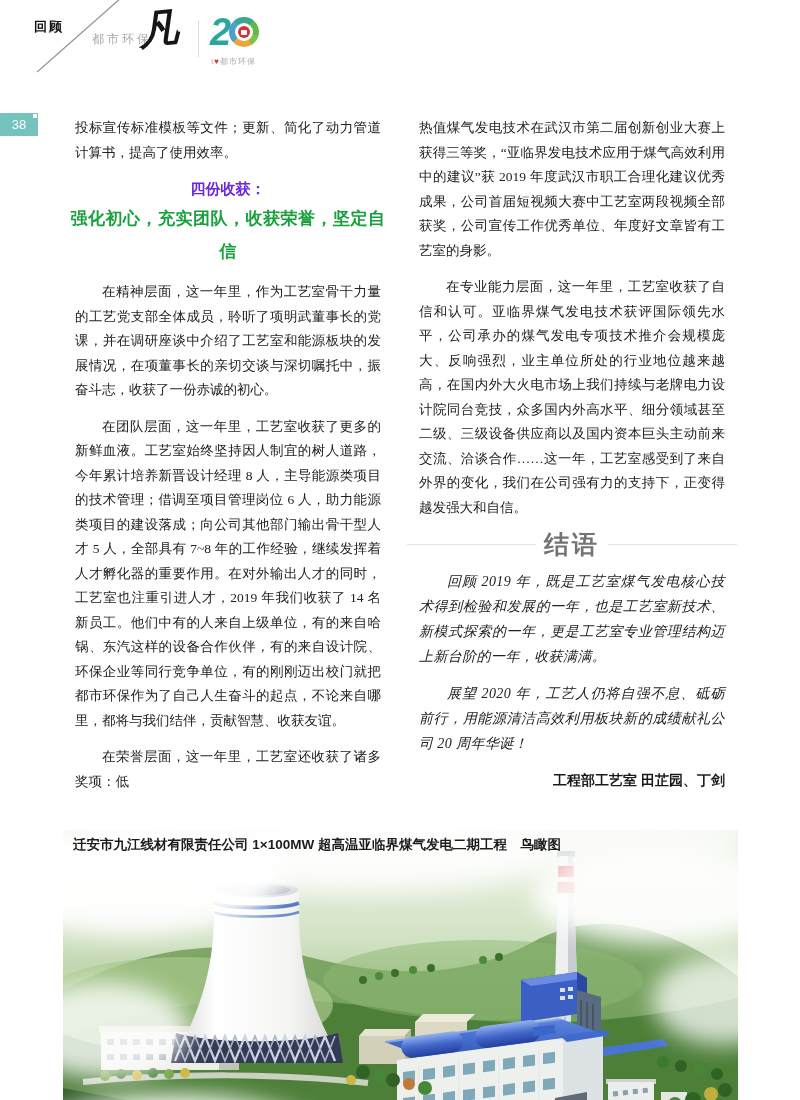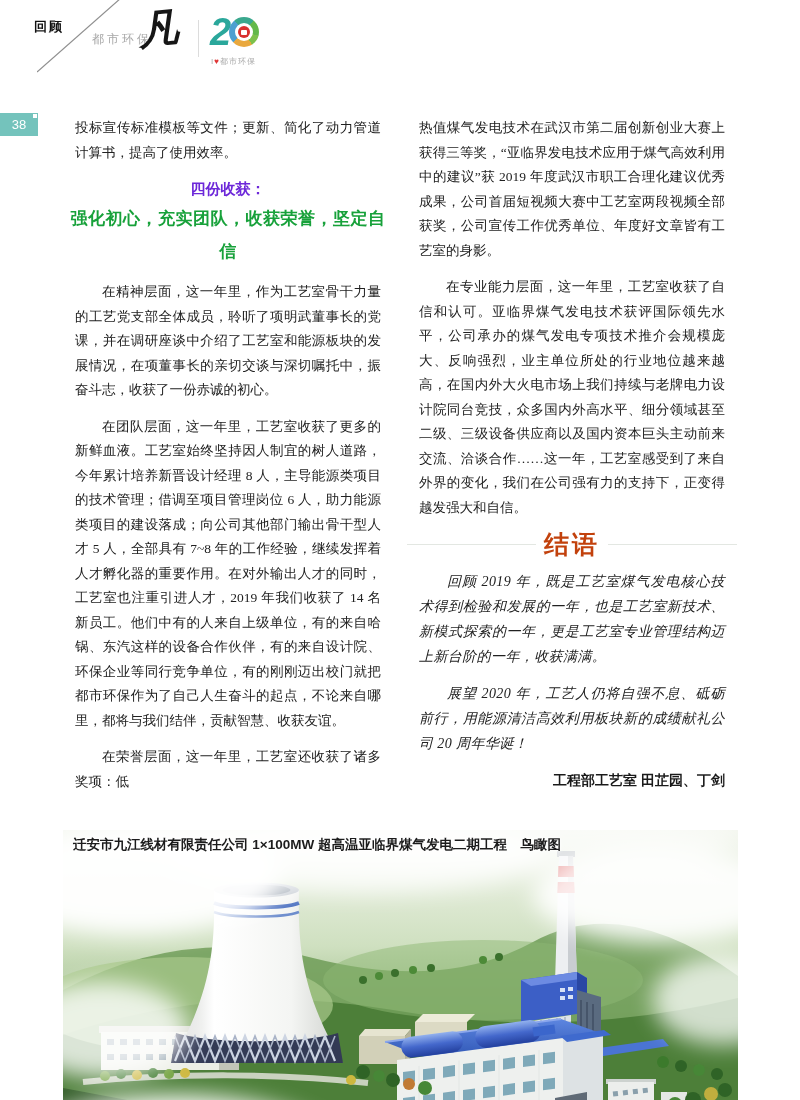--- a/index.html
+++ b/index.html
@@ -39,21 +39,21 @@
   .columns { display:flex; gap:14px; margin:4px 63px 0 63px; }
   .col { width:330px; font-size:13.5px; line-height:24.5px; text-align:justify; color:#212121; }
   .col p { margin:12px; }
   .ind { text-indent:2em; }
   .ghead1 { color:#6d28d9; font-weight:bold; text-align:center; font-size:15px;
             line-height:24px; margin:3px 0 1px 0; }
   .ghead2 { color:#17a13a; font-weight:bold; text-align:center; font-size:17px;
             line-height:33px; margin:0 0 3px 0; letter-spacing:.5px; }
   .chead { display:flex; align-items:center; gap:8px; margin:12px 0 8px 0; }
   .chead .line { flex:1; height:1px; background:#e3e7e2; }
-  .ctitle { color:#c2410c; font-weight:bold; font-size:25px; letter-spacing:3px;
+  .ctitle { color:#737373; font-weight:bold; font-size:25px; letter-spacing:3px;
             font-family:"Liberation Sans","DejaVu Sans",sans-serif; }
   .kai { font-style:italic; font-size:14px; line-height:25px; letter-spacing:.4px; }
   .signature { text-align:right; font-family:"Liberation Sans","DejaVu Sans",sans-serif;
                font-weight:bold; font-size:14px; color:#1a1a1a; margin-top:4px !important; }
 
   
   .photo { position:relative; width:675px; height:388px; margin:24px 0 0 63px;
            overflow:hidden; background:#cfe0c2; }
   .scene { position:absolute; left:0; top:0; }
   .photo-caption { position:absolute; left:10px; top:6px; font-family:"Liberation Sans","DejaVu Sans",sans-serif;

